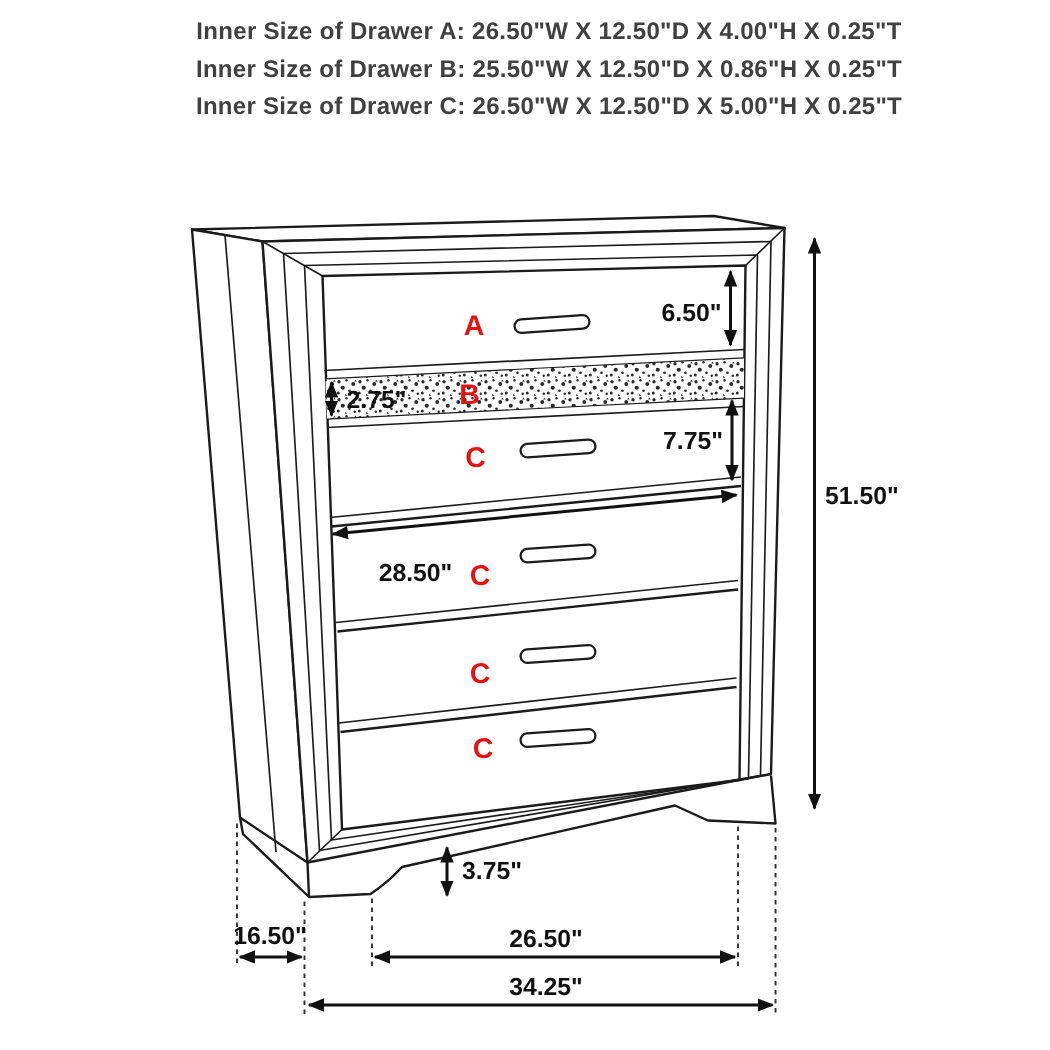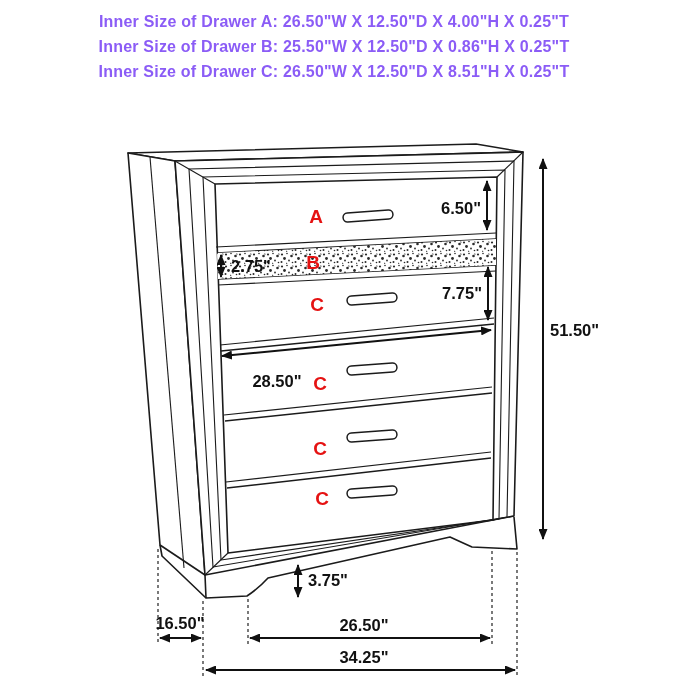--- a/index.html
+++ b/index.html
@@ -1,40 +1,40 @@
 <!DOCTYPE html>
 <html><head>
 <meta charset="utf-8">
 <style>
   html,body{margin:0;padding:0;background:#ffffff;}
   .stage{position:relative;width:700px;height:700px;background:#ffffff;overflow:hidden;
          font-family:"Liberation Sans",sans-serif;}
   .title-block{position:absolute;top:9px;left:0;width:668px;text-align:center;
-               font-weight:700;font-size:16px;line-height:25px;color:#8b5cf6;
-               letter-spacing:0.2px;}
+               font-weight:700;font-size:16px;line-height:25px;color:#404040;
+               letter-spacing:0.2px;padding-left:32px;}
   svg.drawing{position:absolute;left:0;top:0;}
   svg text{font-family:"Liberation Sans",sans-serif;font-weight:700;}
   .dim-label{font-size:16.5px;fill:#111;}
   .drawer-label{font-size:19px;fill:#e51212;}
   .struct{fill:none;stroke:#1b1b1b;stroke-width:1.6;stroke-linejoin:round;}
   .struct-thin{fill:none;stroke:#1b1b1b;stroke-width:1.1;stroke-linejoin:round;}
   .face{fill:#ffffff;stroke:#1b1b1b;stroke-width:1.6;stroke-linejoin:round;}
   .dimline{stroke:#111;stroke-width:2;fill:none;}
   .dashline{stroke:#333;stroke-width:1.3;fill:none;stroke-dasharray:3 3;}
   .handle{fill:#ffffff;stroke:#1b1b1b;stroke-width:1.5;}
 </style>
 </head>
 <body>
 
 <div class="stage">
 
   <div class="title-block">
     <div>Inner Size of Drawer A: 26.50"W X 12.50"D X 4.00"H X 0.25"T</div>
     <div>Inner Size of Drawer B: 25.50"W X 12.50"D X 0.86"H X 0.25"T</div>
-    <div>Inner Size of Drawer C: 26.50"W X 12.50"D X 8.51"H X 0.25"T</div>
+    <div>Inner Size of Drawer C: 26.50"W X 12.50"D X 5.00"H X 0.25"T</div>
   </div>
 
   <svg class="drawing" width="700" height="700" viewBox="0 0 700 700">
 
     <defs>
       <marker id="arrE" markerWidth="11" markerHeight="9" refX="10" refY="4.5" orient="auto" markerUnits="userSpaceOnUse">
         <path d="M0,0 L11,4.5 L0,9 z" fill="#111"></path>
       </marker>
       <marker id="arrS" markerWidth="11" markerHeight="9" refX="1" refY="4.5" orient="auto" markerUnits="userSpaceOnUse">
         <path d="M11,0 L0,4.5 L11,9 z" fill="#111"></path>

